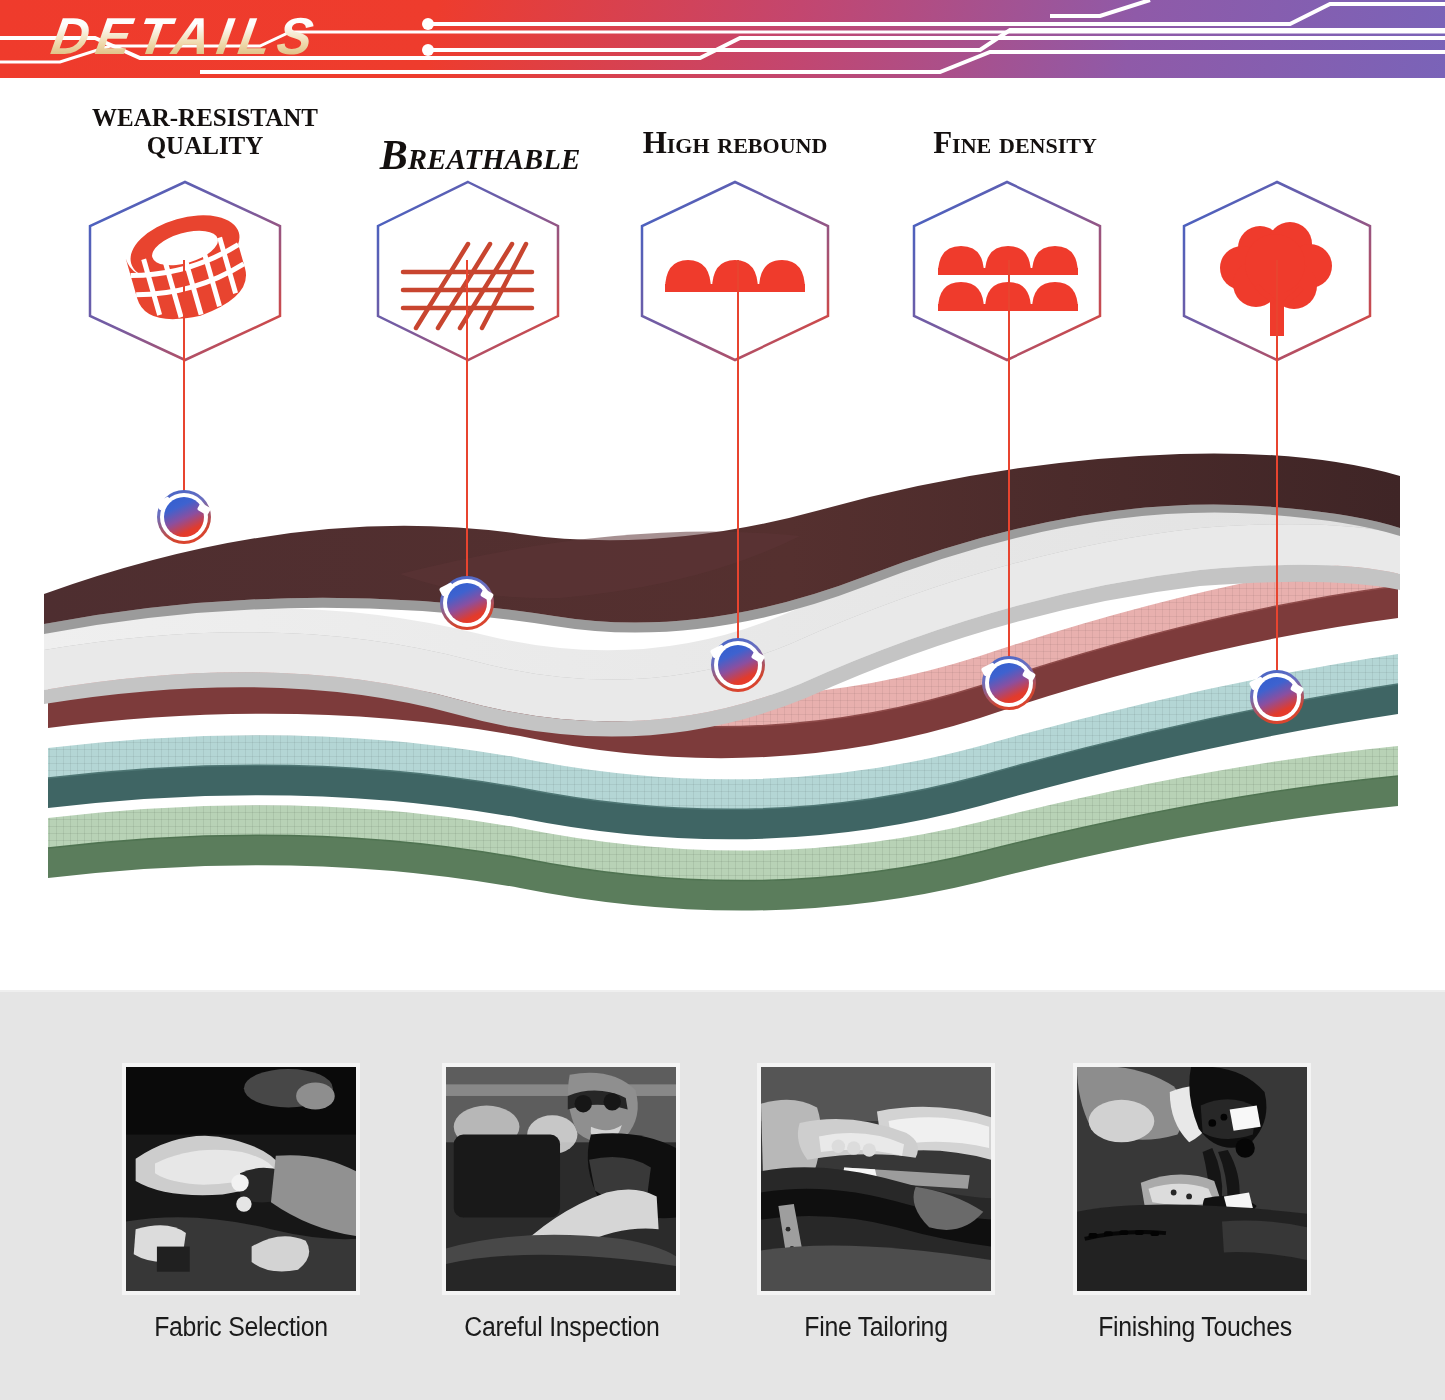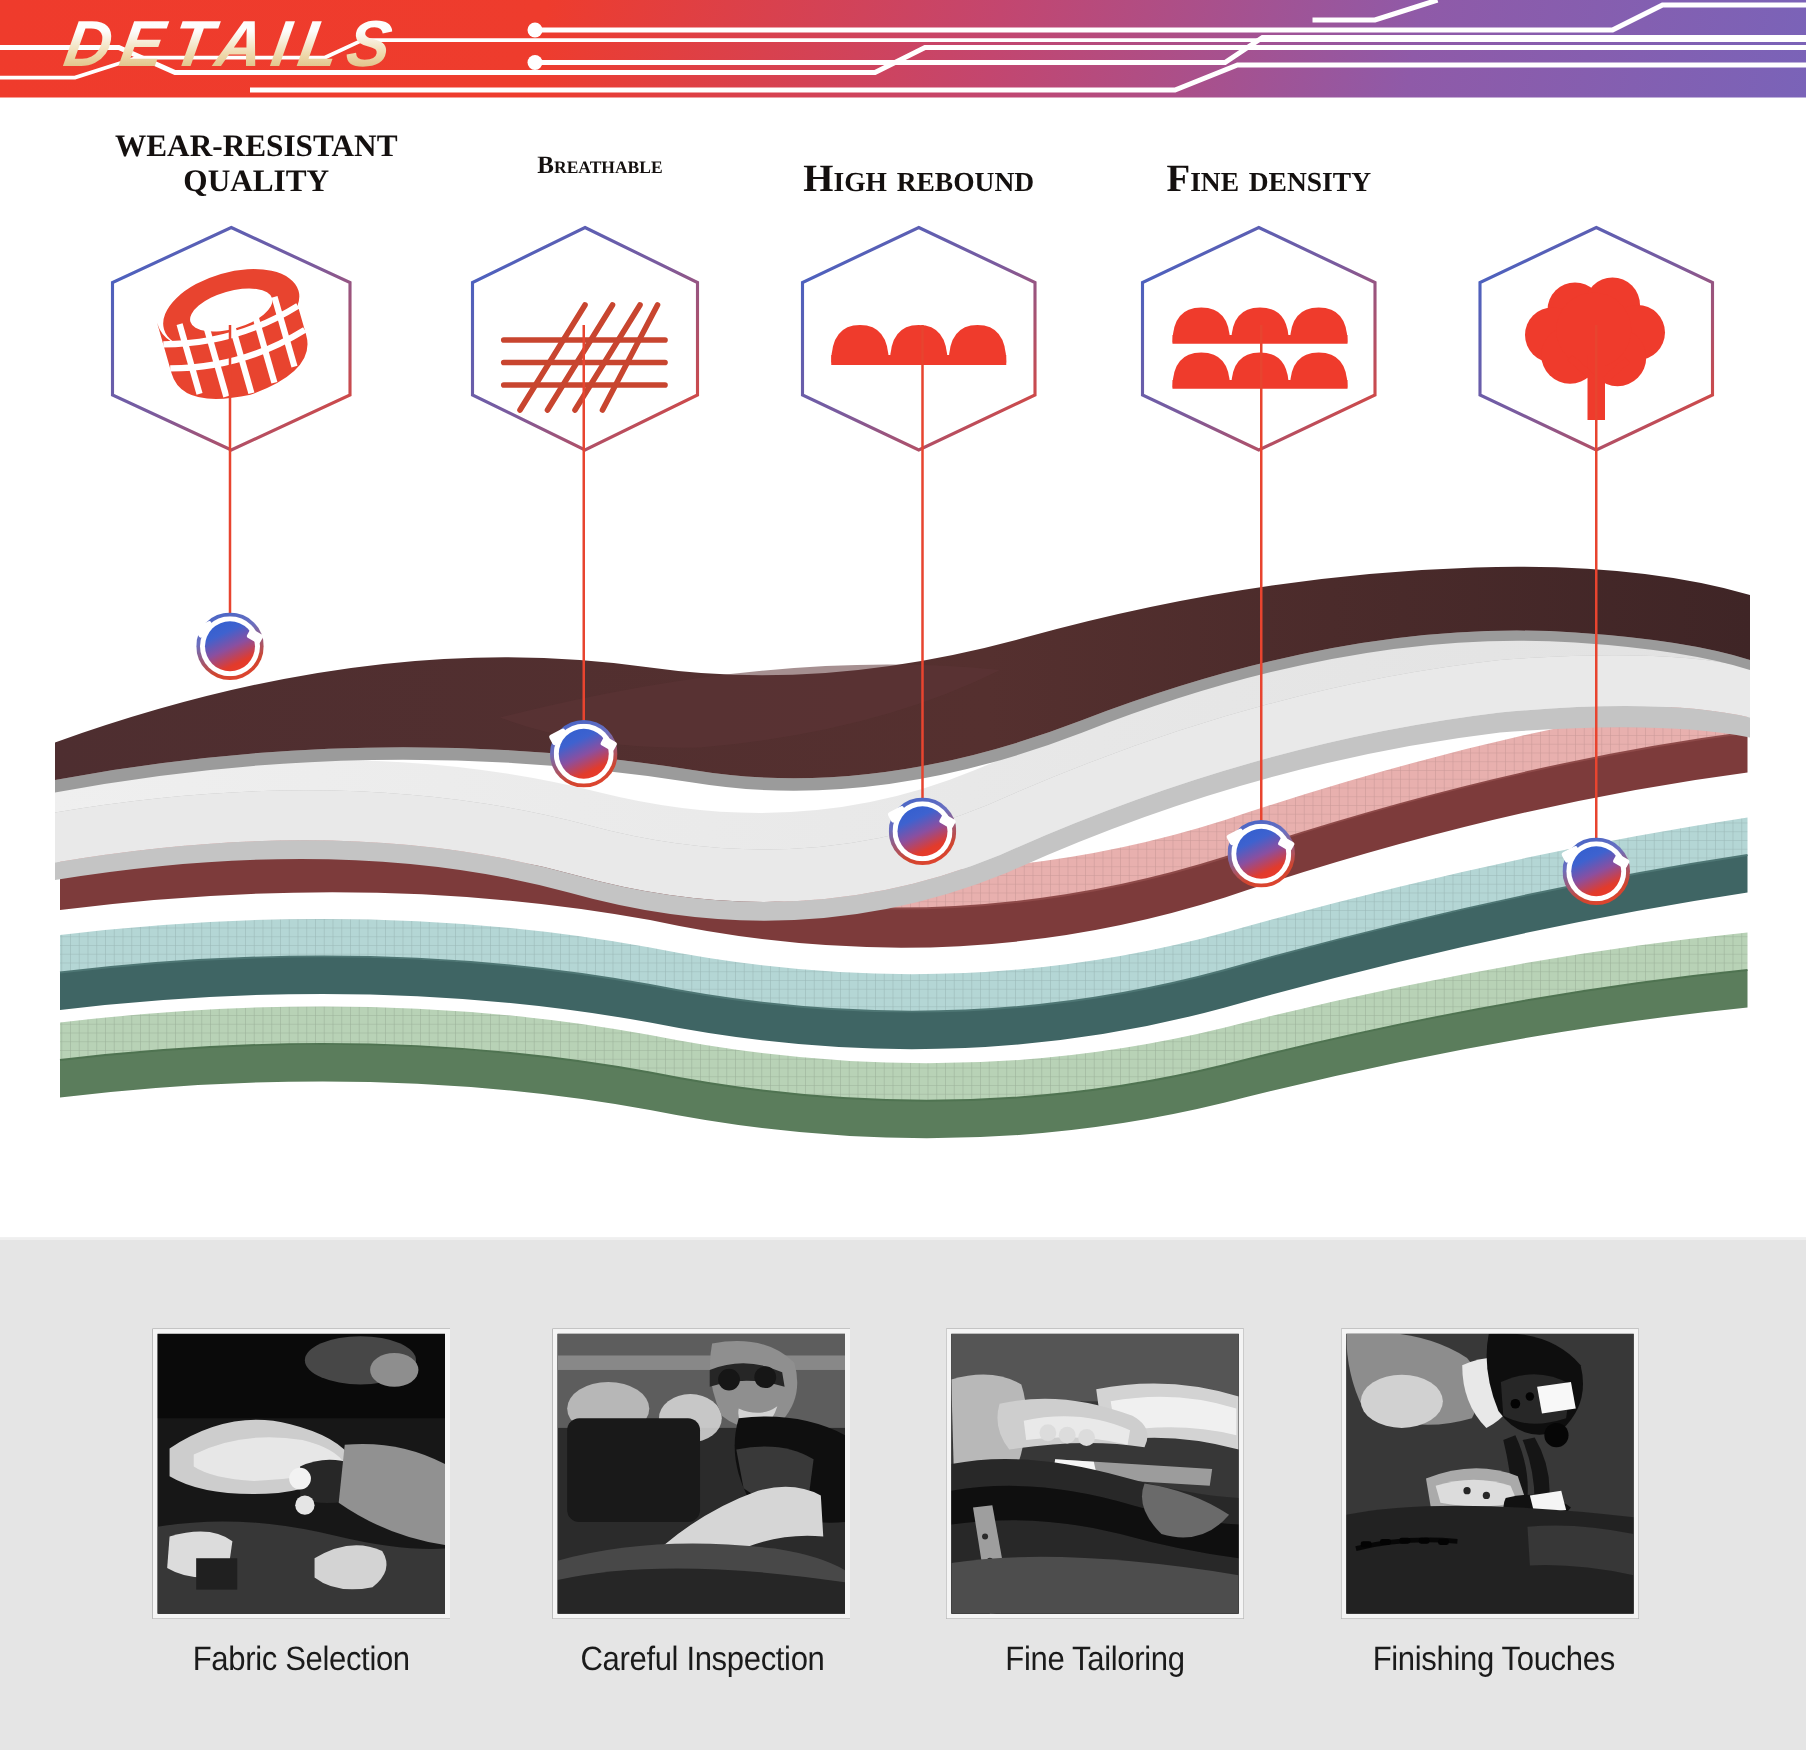--- a/index.html
+++ b/index.html
@@ -105,21 +105,21 @@
     </g>
     <circle cx="428" cy="24" r="6" fill="#ffffff"></circle>
     <circle cx="428" cy="50" r="6" fill="#ffffff"></circle>
   </svg>
   <div class="banner-title">DETAILS</div>
 </div>
 
 <div class="features">
 
   <div class="feat-label caps" style="left:60px; top:26px; width:290px; font-size:25px;">Wear-resistant quality</div>
-  <div class="feat-label" style="left:330px; top:43px; width:300px; font-size:20px;">Breathable</div>
+  <div class="feat-label" style="left:330px; top:54px; width:300px; font-size:42px;font-style:italic;">Breathable</div>
   <div class="feat-label" style="left:580px; top:48px; width:310px; font-size:31px;">High rebound</div>
   <div class="feat-label" style="left:860px; top:48px; width:310px; font-size:31px;">Fine density</div>
 
   <svg class="hexwrap" style="left:80px; top:98px;" width="210" height="190" viewBox="0 0 210 190">
     <defs>
       <linearGradient id="hexg1" x1="0" y1="0" x2="1" y2="1">
         <stop offset="0" stop-color="#3f63c8"></stop>
           <stop offset="0.5" stop-color="#7a5b9e"></stop>
           <stop offset="1" stop-color="#e8442f"></stop>
       </linearGradient>

